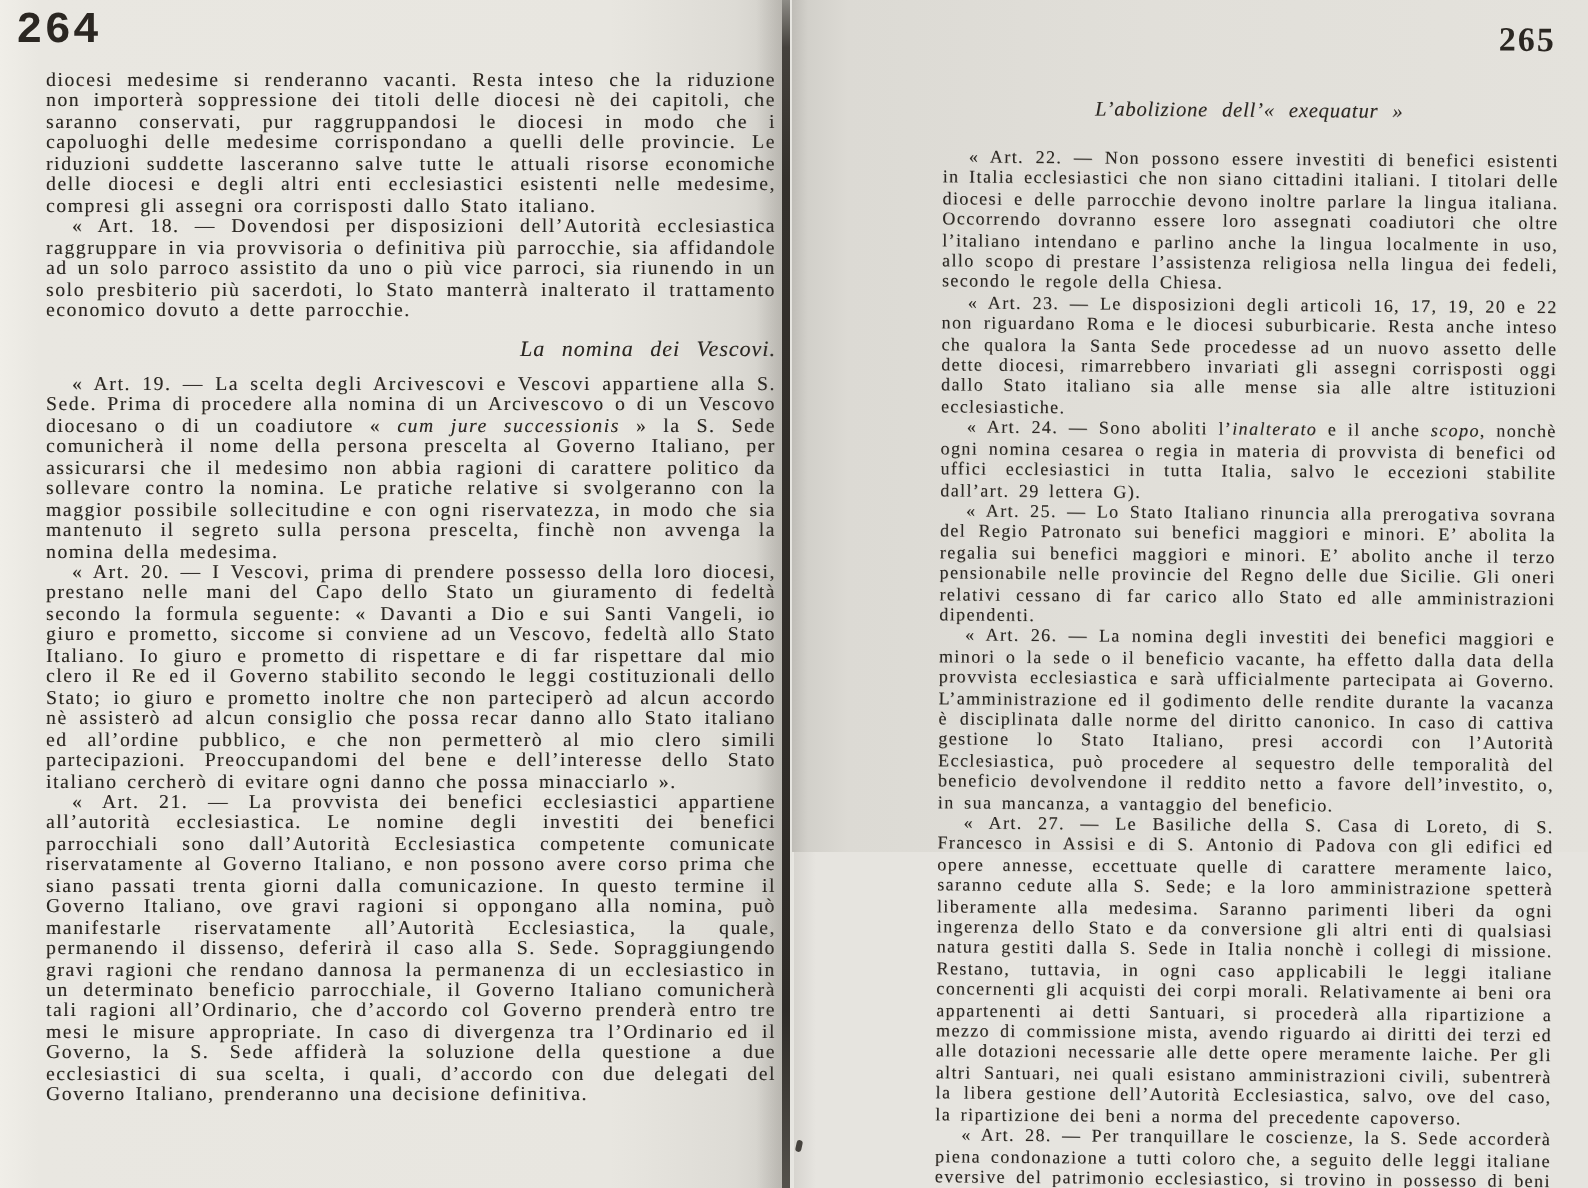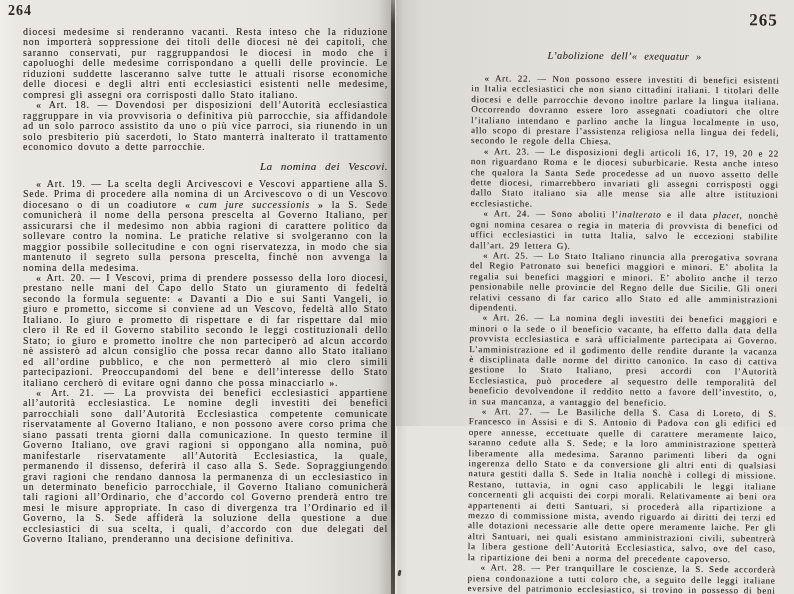--- a/index.html
+++ b/index.html
@@ -8,21 +8,21 @@
     background:#e6e4df;
     font-family:"Liberation Serif","DejaVu Serif",serif;
     color:#2b2722;
   }
   
   .page-left{
     position:absolute;left:0;top:0;width:391px;height:594px;
     background:linear-gradient(90deg,#f0eee8 0%,#e9e7e1 5%,#e8e6e0 78%,#dddbd5 94%,#cfcdc7 100%);
   }
   .pagenum-left{
-    margin:3px 0 0 8px;font-size:14px;font-weight:bold;letter-spacing:1px;
+    margin:3px 0 0 8px;font-size:22px;font-weight:bold;letter-spacing:1px;font-family:Liberation Mono, monospace;
   }
   .text-col-left{
     margin:8px 18px 0 23px;width:365px;
     font-size:9.8px;line-height:10.45px;text-align:justify;
     letter-spacing:0.8px;word-spacing:1.6px;
     text-shadow:0.2px 0.2px 0 rgba(45,40,33,0.35);
   }
   
   .gutter-shadow{
     position:absolute;left:378px;top:0;width:30px;height:594px;
@@ -91,21 +91,21 @@
   <div class="gutter-highlight"></div>
   <div class="scan-mark"></div>
 
   <div class="page-right">
     <div class="right-rot">
       <div class="pagenum-right">265</div>
       <div class="heading-right">L’abolizione dell’« exequatur »</div>
       <div class="text-col-right">
           <p class="para ind"><span>« Art. 22. — Non possono essere investiti di benefici esistenti in Italia ecclesiastici che non siano cittadini italiani. I titolari delle diocesi e delle parrocchie devono inoltre parlare la lingua italiana. Occorrendo dovranno essere loro assegnati coadiutori che oltre l’italiano intendano e parlino anche la lingua localmente in uso, allo scopo di prestare l’assistenza religiosa nella lingua dei fedeli, secondo le regole della Chiesa.</span></p>
           <p class="para ind"><span>« Art. 23. — Le disposizioni degli articoli 16, 17, 19, 20 e 22 non riguardano Roma e le diocesi suburbicarie. Resta anche inteso che qualora la Santa Sede procedesse ad un nuovo assetto delle dette diocesi, rimarrebbero invariati gli assegni corrisposti oggi dallo Stato italiano sia alle mense sia alle altre istituzioni ecclesiastiche.</span></p>
-          <p class="para ind"><span>« Art. 24. — Sono aboliti l’</span><span class="it">inalterato</span><span> e il data </span><span class="it">placet</span><span>, nonchè ogni nomina cesarea o regia in materia di provvista di benefici od uffici ecclesiastici in tutta Italia, salvo le eccezioni stabilite dall’art. 29 lettera G).</span></p>
+          <p class="para ind"><span>« Art. 24. — Sono aboliti l’</span><span class="it">inalterato</span><span> e il anche </span><span class="it">scopo</span><span>, nonchè ogni nomina cesarea o regia in materia di provvista di benefici od uffici ecclesiastici in tutta Italia, salvo le eccezioni stabilite dall’art. 29 lettera G).</span></p>
           <p class="para ind"><span>« Art. 25. — Lo Stato Italiano rinuncia alla prerogativa sovrana del Regio Patronato sui benefici maggiori e minori. E’ abolita la regalia sui benefici maggiori e minori. E’ abolito anche il terzo pensionabile nelle provincie del Regno delle due Sicilie. Gli oneri relativi cessano di far carico allo Stato ed alle amministrazioni dipendenti.</span></p>
           <p class="para ind"><span>« Art. 26. — La nomina degli investiti dei benefici maggiori e minori o la sede o il beneficio vacante, ha effetto dalla data della provvista ecclesiastica e sarà ufficialmente partecipata ai Governo. L’amministrazione ed il godimento delle rendite durante la vacanza è disciplinata dalle norme del diritto canonico. In caso di cattiva gestione lo Stato Italiano, presi accordi con l’Autorità Ecclesiastica, può procedere al sequestro delle temporalità del beneficio devolvendone il reddito netto a favore dell’investito, o, in sua mancanza, a vantaggio del beneficio.</span></p>
           <p class="para ind"><span>« Art. 27. — Le Basiliche della S. Casa di Loreto, di S. Francesco in Assisi e di S. Antonio di Padova con gli edifici ed opere annesse, eccettuate quelle di carattere meramente laico, saranno cedute alla S. Sede; e la loro amministrazione spetterà liberamente alla medesima. Saranno parimenti liberi da ogni ingerenza dello Stato e da conversione gli altri enti di qualsiasi natura gestiti dalla S. Sede in Italia nonchè i collegi di missione. Restano, tuttavia, in ogni caso applicabili le leggi italiane concernenti gli acquisti dei corpi morali. Relativamente ai beni ora appartenenti ai detti Santuari, si procederà alla ripartizione a mezzo di commissione mista, avendo riguardo ai diritti dei terzi ed alle dotazioni necessarie alle dette opere meramente laiche. Per gli altri Santuari, nei quali esistano amministrazioni civili, subentrerà la libera gestione dell’Autorità Ecclesiastica, salvo, ove del caso, la ripartizione dei beni a norma del precedente capoverso.</span></p>
           <p class="para ind"><span>« Art. 28. — Per tranquillare le coscienze, la S. Sede accorderà piena condonazione a tutti coloro che, a seguito delle leggi italiane eversive del patrimonio ecclesiastico, si trovino in possesso di beni ecclesiastici. A tale scopo la S. Sede darà agli Ordinari le opportune istruzioni.</span></p>
         </div>
     </div>
   </div>
 
 </div>
 

